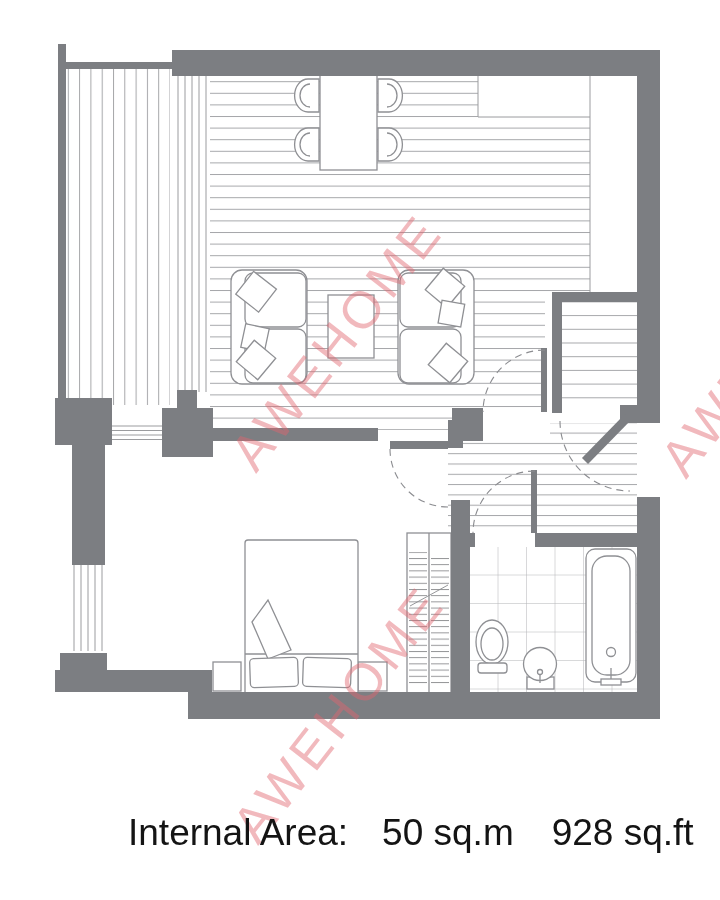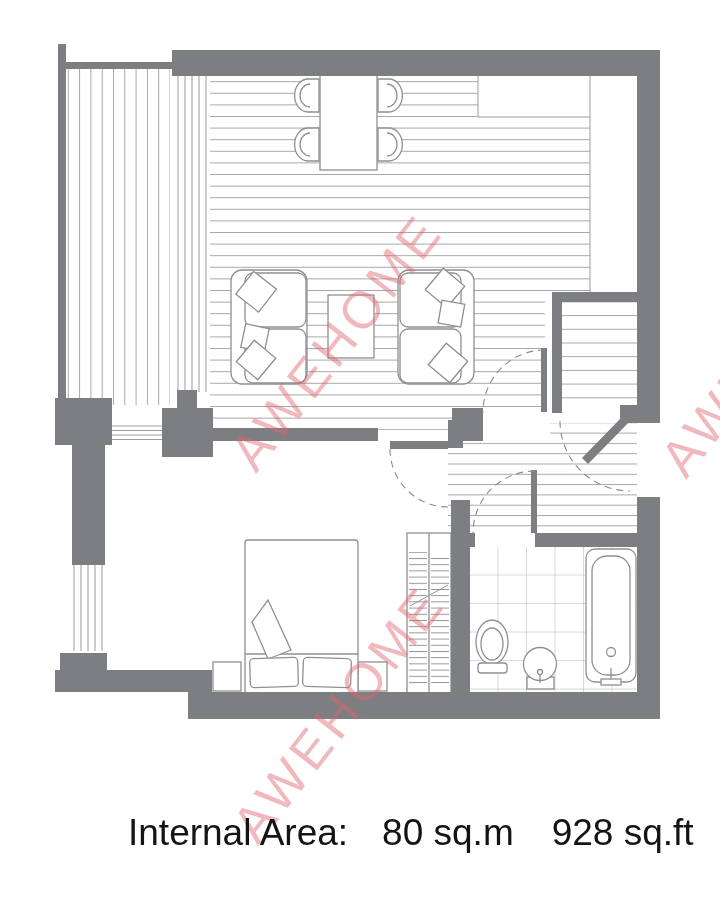--- a/index.html
+++ b/index.html
@@ -201,17 +201,17 @@
     <path class="door-arc" d="M560,421 A70,70 0 0 0 630,491"></path>
   </g>
 
   <text class="wm" transform="translate(256,474) rotate(-52)">AWEHOME</text>
   <text class="wm" transform="translate(258,846) rotate(-52)">AWEHOME</text>
   <text class="wm" transform="translate(686,480) rotate(-52)">AWEHOME</text>
 </svg>
 
 <div class="footer">
   <span class="label">Internal Area:</span>
-  <span class="metric">80 sq.m</span>
+  <span class="metric">50 sq.m</span>
   <span class="imperial">928 sq.ft</span>
 </div>
 
 </div>
 
 </body></html>

